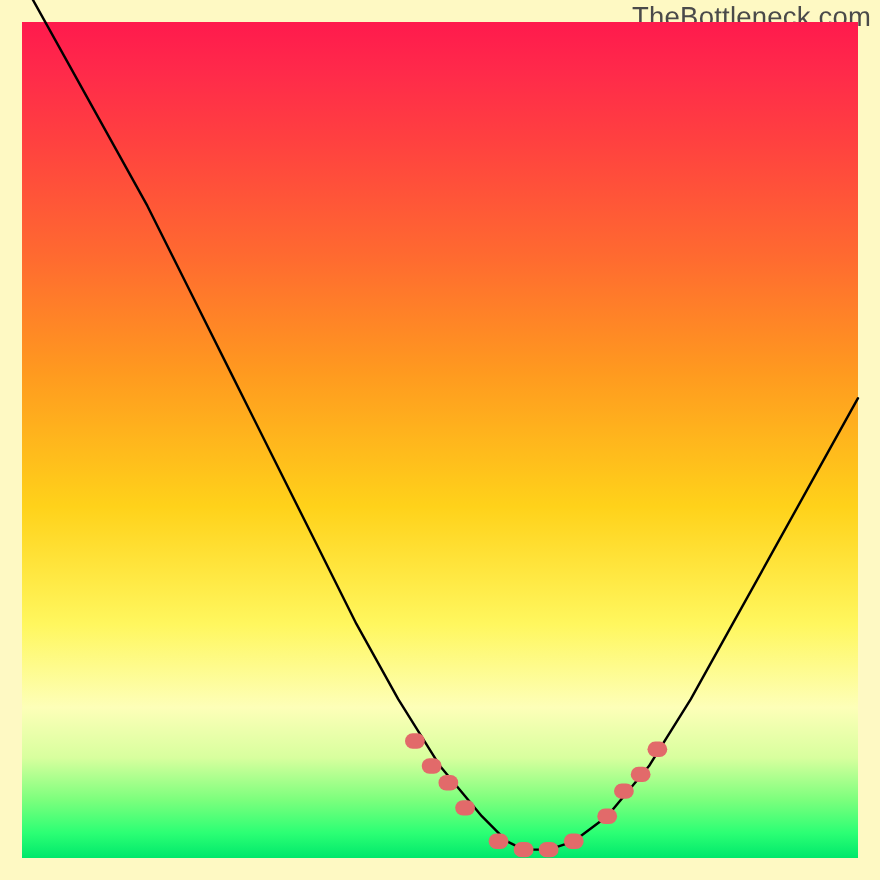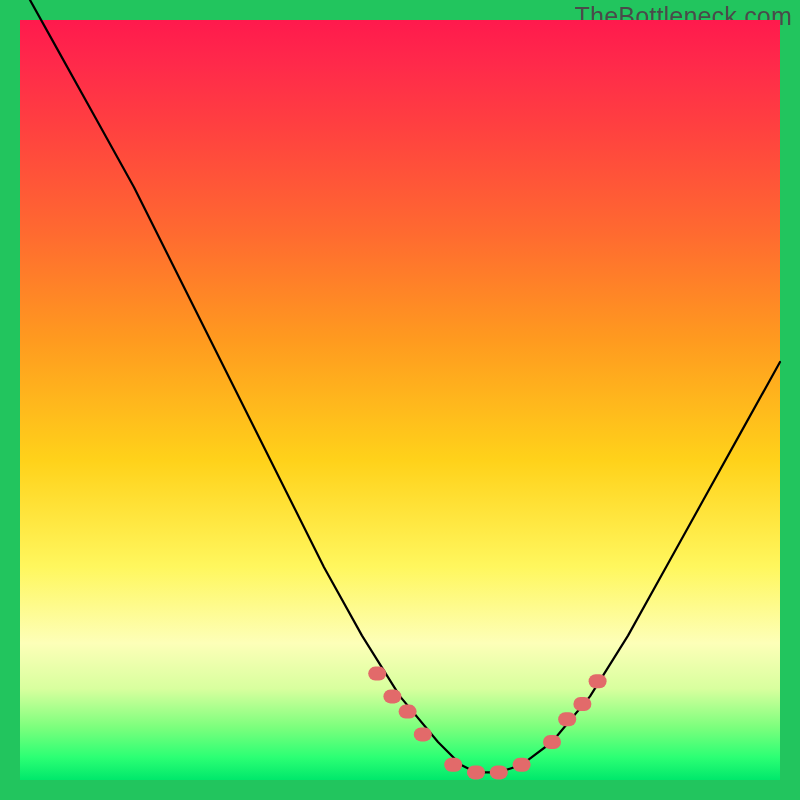--- a/index.html
+++ b/index.html
@@ -10,21 +10,21 @@
     background: #000;
     overflow: hidden;
     font-family: Arial, Helvetica, sans-serif;
   }
   .frame {
     position: absolute;
     left: 0;
     top: 0;
     width: 800px;
     height: 800px;
-    background: #22c55e;
+    background: #fef9c3;
   }
   .plot {
     position: absolute;
     left: 20px;
     top: 20px;
     width: 760px;
     height: 760px;
     
     background: linear-gradient(to bottom,
       #ff1a4d 0%,

